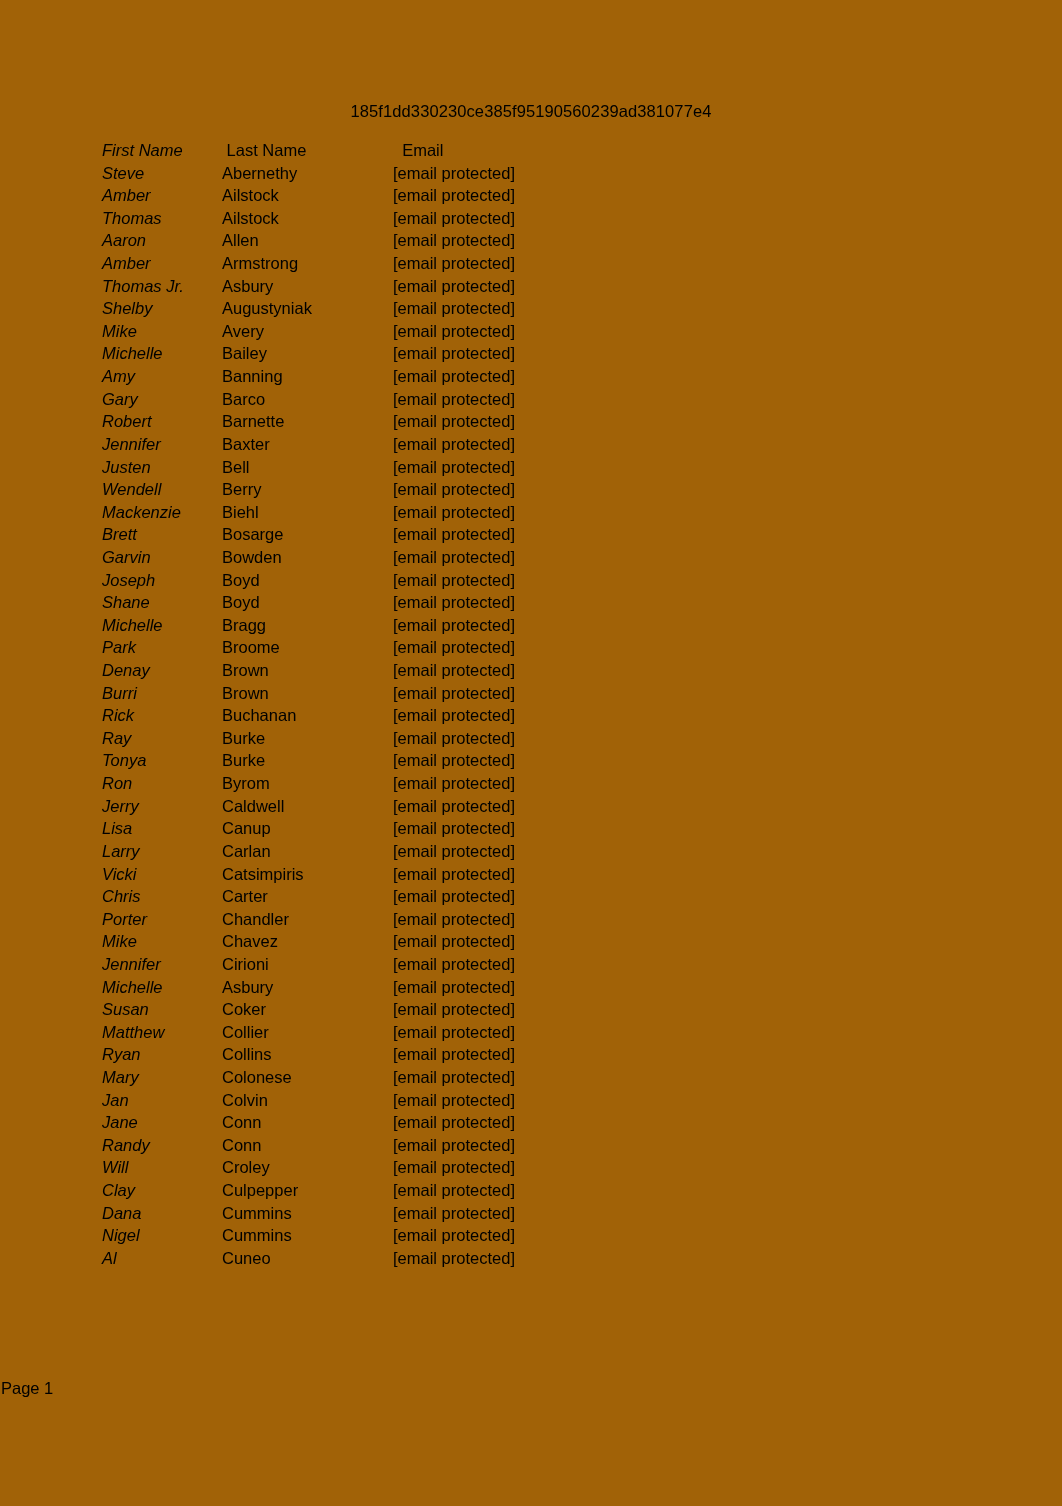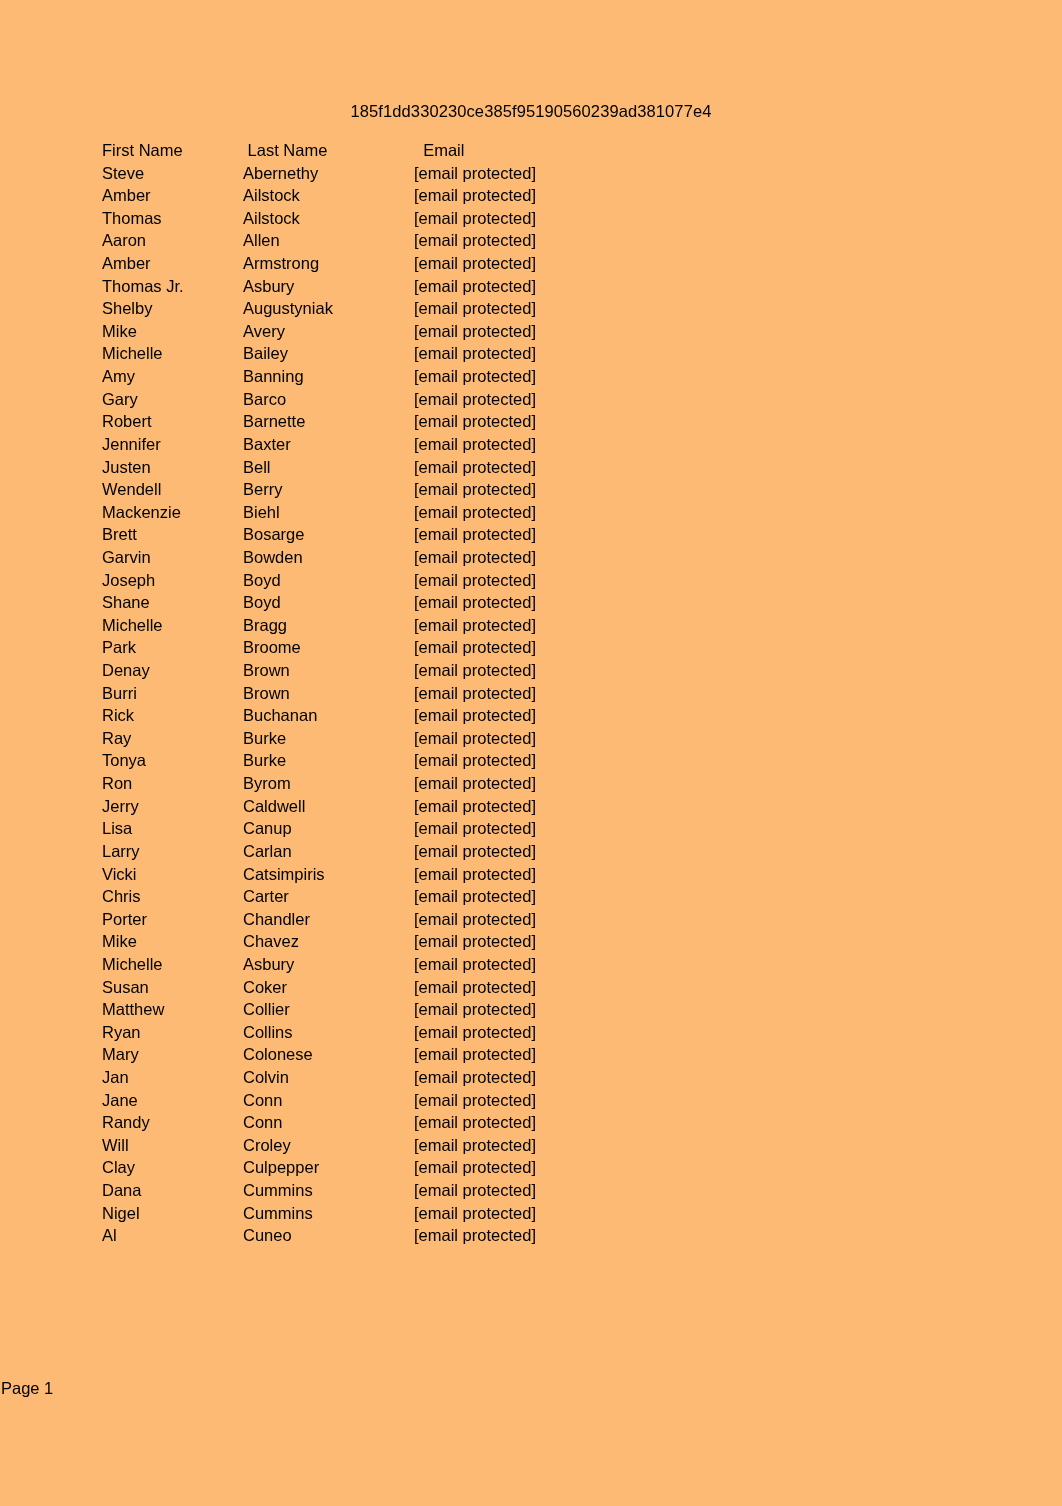--- a/index.html
+++ b/index.html
@@ -11,21 +11,21 @@
     width: 1062px;
     height: 1506px;
     position: relative;
     font-family: "Liberation Sans", sans-serif;
     color: #000000;
     -webkit-font-smoothing: antialiased;
   }
   .page {
     position: absolute;
     inset: 0;
-    background: #fdba74;
+    background: #a16207;
   }
   .doc-title {
     position: absolute;
     left: 0;
     right: 0;
     top: 101px;
     text-align: center;
     font-size: 16.5px;
     line-height: 20px;
     color: #000000;
@@ -43,22 +43,22 @@
     line-height: 22.62px;
     white-space: nowrap;
     font-size: 16.5px;
   }
   .cell {
     display: inline-block;
     vertical-align: top;
     overflow: visible;
     white-space: nowrap;
   }
-  .c-first { width: 120px; }
-  .c-last  { width: 171px; margin-left: 21px; }
+  .c-first { width: 120px; font-style: italic; }
+  .c-last  { width: 171px; }
   .c-email { width: 220px; }
   .header-row .cell { font-weight: normal; }
   .page-footer {
     position: absolute;
     left: 0;
     right: 0;
     top: 1378px;
     font-size: 16.5px;
     line-height: 20px;
   }
@@ -110,20 +110,21 @@
         <div class="row"><span class="cell c-first">Ray</span><span class="cell c-last">Burke</span><span class="cell c-email">[email protected]</span></div>
         <div class="row"><span class="cell c-first">Tonya</span><span class="cell c-last">Burke</span><span class="cell c-email">[email protected]</span></div>
         <div class="row"><span class="cell c-first">Ron</span><span class="cell c-last">Byrom</span><span class="cell c-email">[email protected]</span></div>
         <div class="row"><span class="cell c-first">Jerry</span><span class="cell c-last">Caldwell</span><span class="cell c-email">[email protected]</span></div>
         <div class="row"><span class="cell c-first">Lisa</span><span class="cell c-last">Canup</span><span class="cell c-email">[email protected]</span></div>
         <div class="row"><span class="cell c-first">Larry</span><span class="cell c-last">Carlan</span><span class="cell c-email">[email protected]</span></div>
         <div class="row"><span class="cell c-first">Vicki</span><span class="cell c-last">Catsimpiris</span><span class="cell c-email">[email protected]</span></div>
         <div class="row"><span class="cell c-first">Chris</span><span class="cell c-last">Carter</span><span class="cell c-email">[email protected]</span></div>
         <div class="row"><span class="cell c-first">Porter</span><span class="cell c-last">Chandler</span><span class="cell c-email">[email protected]</span></div>
         <div class="row"><span class="cell c-first">Mike</span><span class="cell c-last">Chavez</span><span class="cell c-email">[email protected]</span></div>
+        <div class="row"><span class="cell c-first">Jennifer</span><span class="cell c-last">Cirioni</span><span class="cell c-email">[email protected]</span></div>
         <div class="row"><span class="cell c-first">Michelle</span><span class="cell c-last">Asbury</span><span class="cell c-email">[email protected]</span></div>
         <div class="row"><span class="cell c-first">Susan</span><span class="cell c-last">Coker</span><span class="cell c-email">[email protected]</span></div>
         <div class="row"><span class="cell c-first">Matthew</span><span class="cell c-last">Collier</span><span class="cell c-email">[email protected]</span></div>
         <div class="row"><span class="cell c-first">Ryan</span><span class="cell c-last">Collins</span><span class="cell c-email">[email protected]</span></div>
         <div class="row"><span class="cell c-first">Mary</span><span class="cell c-last">Colonese</span><span class="cell c-email">[email protected]</span></div>
         <div class="row"><span class="cell c-first">Jan</span><span class="cell c-last">Colvin</span><span class="cell c-email">[email protected]</span></div>
         <div class="row"><span class="cell c-first">Jane</span><span class="cell c-last">Conn</span><span class="cell c-email">[email protected]</span></div>
         <div class="row"><span class="cell c-first">Randy</span><span class="cell c-last">Conn</span><span class="cell c-email">[email protected]</span></div>
         <div class="row"><span class="cell c-first">Will</span><span class="cell c-last">Croley</span><span class="cell c-email">[email protected]</span></div>
         <div class="row"><span class="cell c-first">Clay</span><span class="cell c-last">Culpepper</span><span class="cell c-email">[email protected]</span></div>

